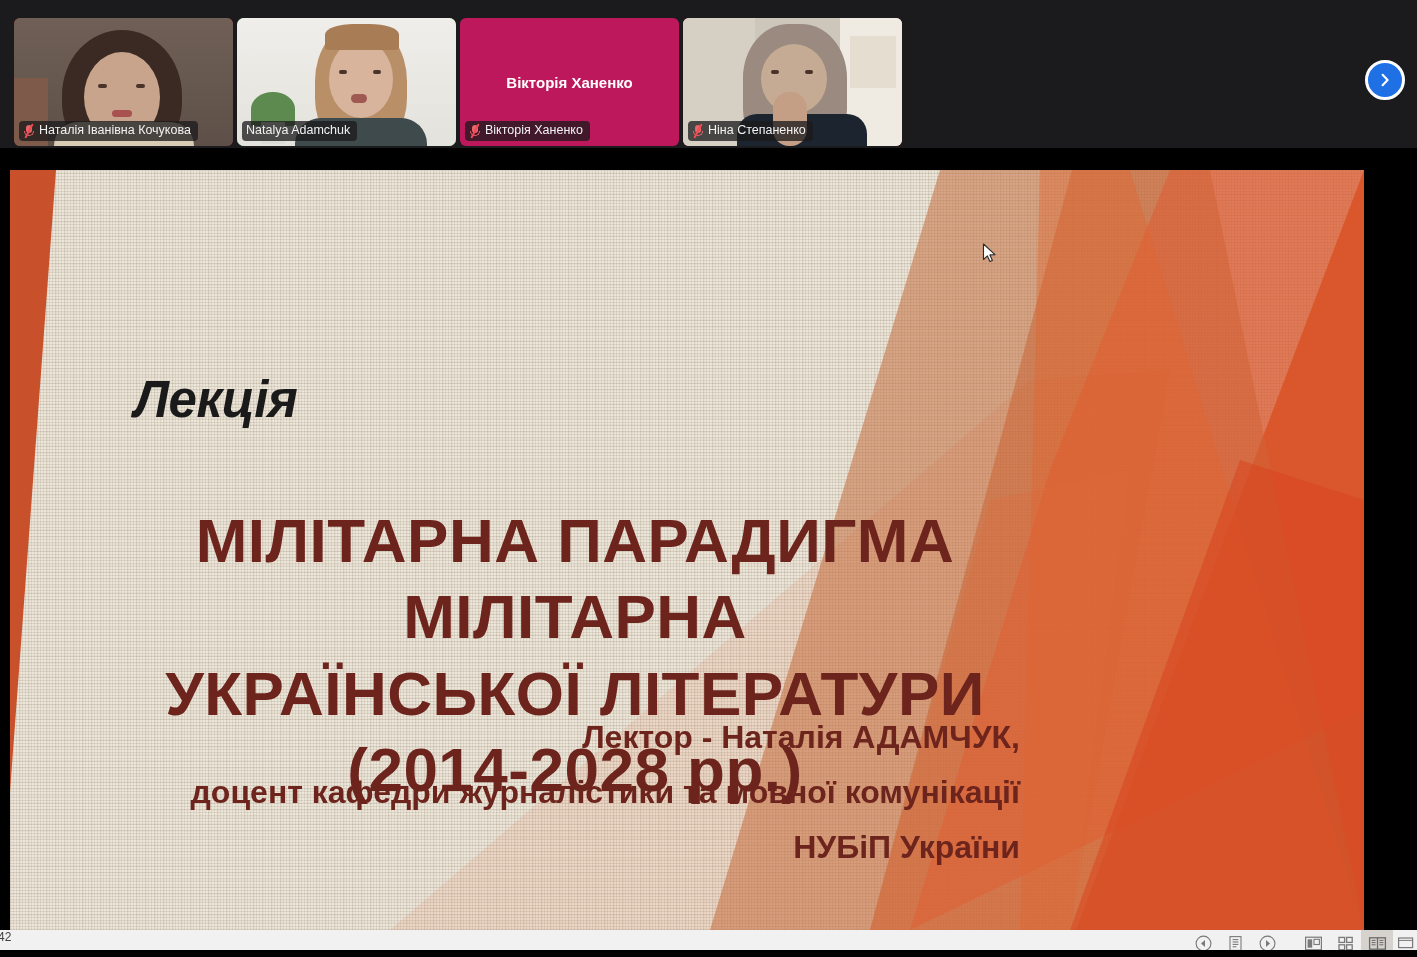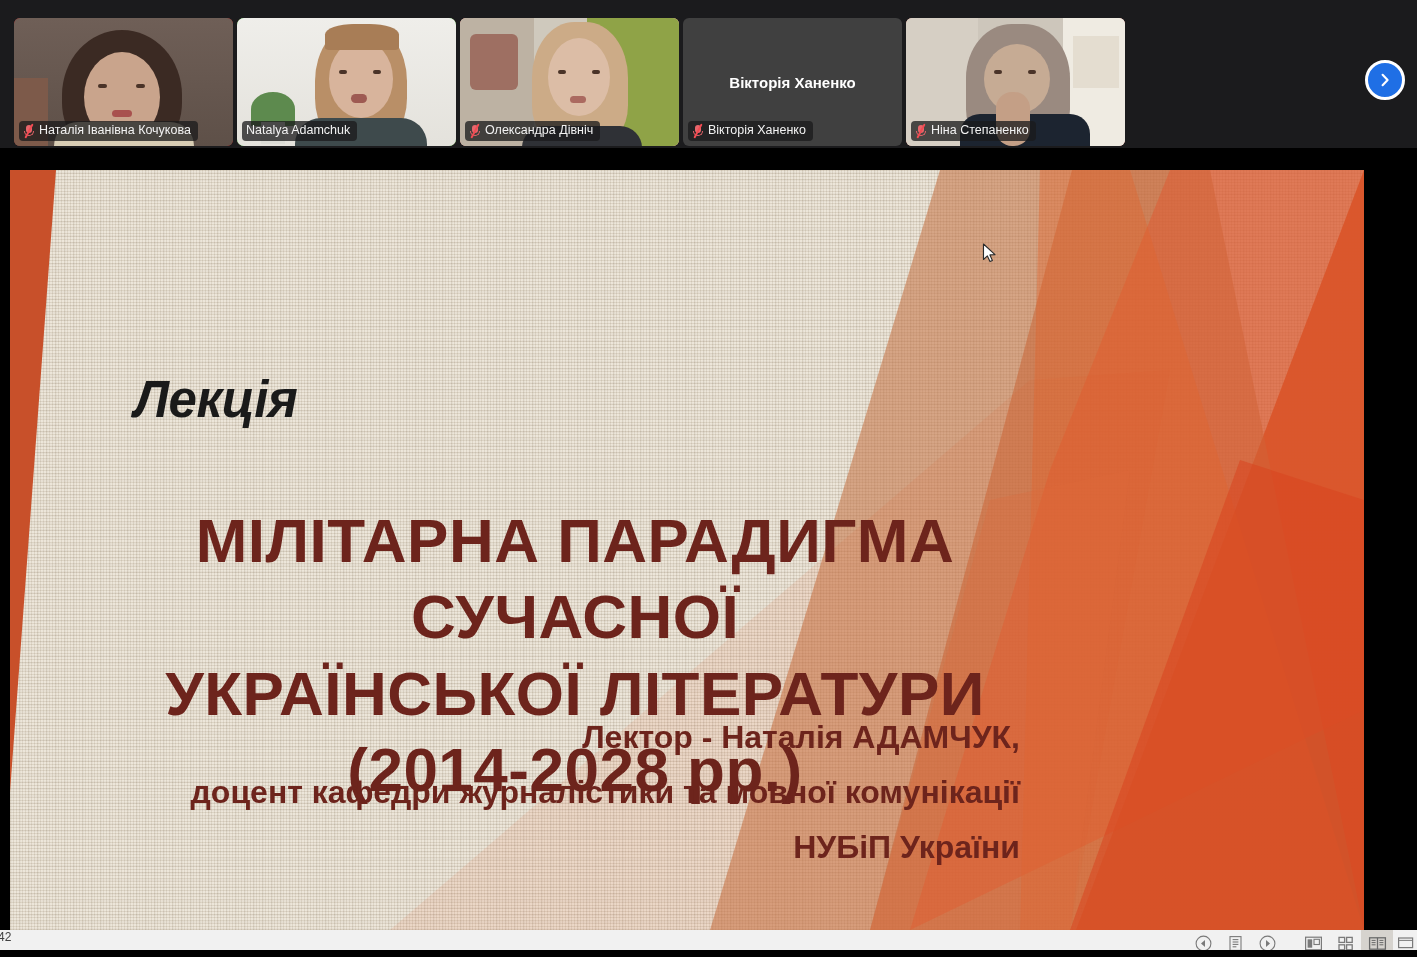--- a/index.html
+++ b/index.html
@@ -217,43 +217,22 @@
           <div style="position:absolute;left:114px;top:76px;width:16px;height:9px;border-radius:5px;background:#9e5a52"></div>
           <div style="position:absolute;left:58px;top:100px;width:132px;height:34px;border-radius:26px 26px 0 0;background:#3e4a4c"></div>
           <div style="position:absolute;left:14px;top:74px;width:44px;height:34px;border-radius:50% 50% 0 0;background:#5d8a4e"></div>
           <div style="position:absolute;left:24px;top:104px;width:24px;height:22px;background:#dcdcd6"></div>
         </div>
         <div class="namechip">
           <span>Natalya Adamchuk</span>
         </div>
       </div>
 
-      <div class="tile">
-        <div class="bg" style="background:#cfc9bd">
-          <div style="position:absolute;right:0;top:0;width:92px;height:128px;background:#8fa347"></div>
-          <div style="position:absolute;left:0;top:0;width:74px;height:128px;background:#bdb2a3"></div>
-          <div style="position:absolute;left:10px;top:16px;width:48px;height:56px;background:#9e6f62;border-radius:6px"></div>
-          <div style="position:absolute;left:72px;top:4px;width:96px;height:126px;border-radius:44% 44% 34% 34%;background:#ccab87"></div>
-          <div style="position:absolute;left:88px;top:20px;width:62px;height:78px;border-radius:50%;background:#dcbda6"></div>
-          <div style="position:absolute;left:98px;top:52px;width:8px;height:4px;border-radius:2px;background:#4a3328"></div>
-          <div style="position:absolute;left:132px;top:52px;width:8px;height:4px;border-radius:2px;background:#4a3328"></div>
-          <div style="position:absolute;left:110px;top:78px;width:16px;height:7px;border-radius:4px;background:#ab6a60"></div>
-          <div style="position:absolute;left:62px;top:108px;width:120px;height:26px;border-radius:22px 22px 0 0;background:#2f3136"></div>
-        </div>
-        <div class="namechip">
-          <span class="mutemic">
-            <span class="body"></span>
-              <span class="arc"></span>
-              <span class="slash"></span>
-          </span>
-          <span>Олександра Дівніч</span>
-        </div>
-      </div>
-
-      <div class="tile" style="background:#404040">
+
+      <div class="tile" style="background:#be185d">
         <div class="tile-noavatar">Вікторія Ханенко</div>
         <div class="namechip">
           <span class="mutemic">
             <span class="body"></span>
               <span class="arc"></span>
               <span class="slash"></span>
           </span>
           <span>Вікторія Ханенко</span>
         </div>
       </div>
@@ -307,21 +286,21 @@
         <polygon points="1060,760 1354,760 1354,330 1230,290" fill="#d9431f" opacity="0.55"></polygon>
         <polygon points="860,760 1060,760 1120,300 980,330" fill="#e06a3c" opacity="0.28"></polygon>
         <polygon points="380,760 1060,760 1160,200 1020,210" fill="#e05a2a" opacity="0.10"></polygon>
       </svg>
 
       <div class="slide-content">
         <div class="lecture-word">Лекція</div>
 
         <div class="main-title">
           <div>МІЛІТАРНА ПАРАДИГМА</div>
-          <div>СУЧАСНОЇ</div>
+          <div>МІЛІТАРНА</div>
           <div>УКРАЇНСЬКОЇ ЛІТЕРАТУРИ</div>
           <div>(2014-2028 рр.)</div>
         </div>
 
         <div class="attribution">
           <div class="attr-line">Лектор  - Наталія АДАМЧУК,</div>
           <div class="attr-line sub">доцент кафедри журналістики та мовної комунікації</div>
           <div class="attr-line sub">НУБіП України</div>
         </div>
 

